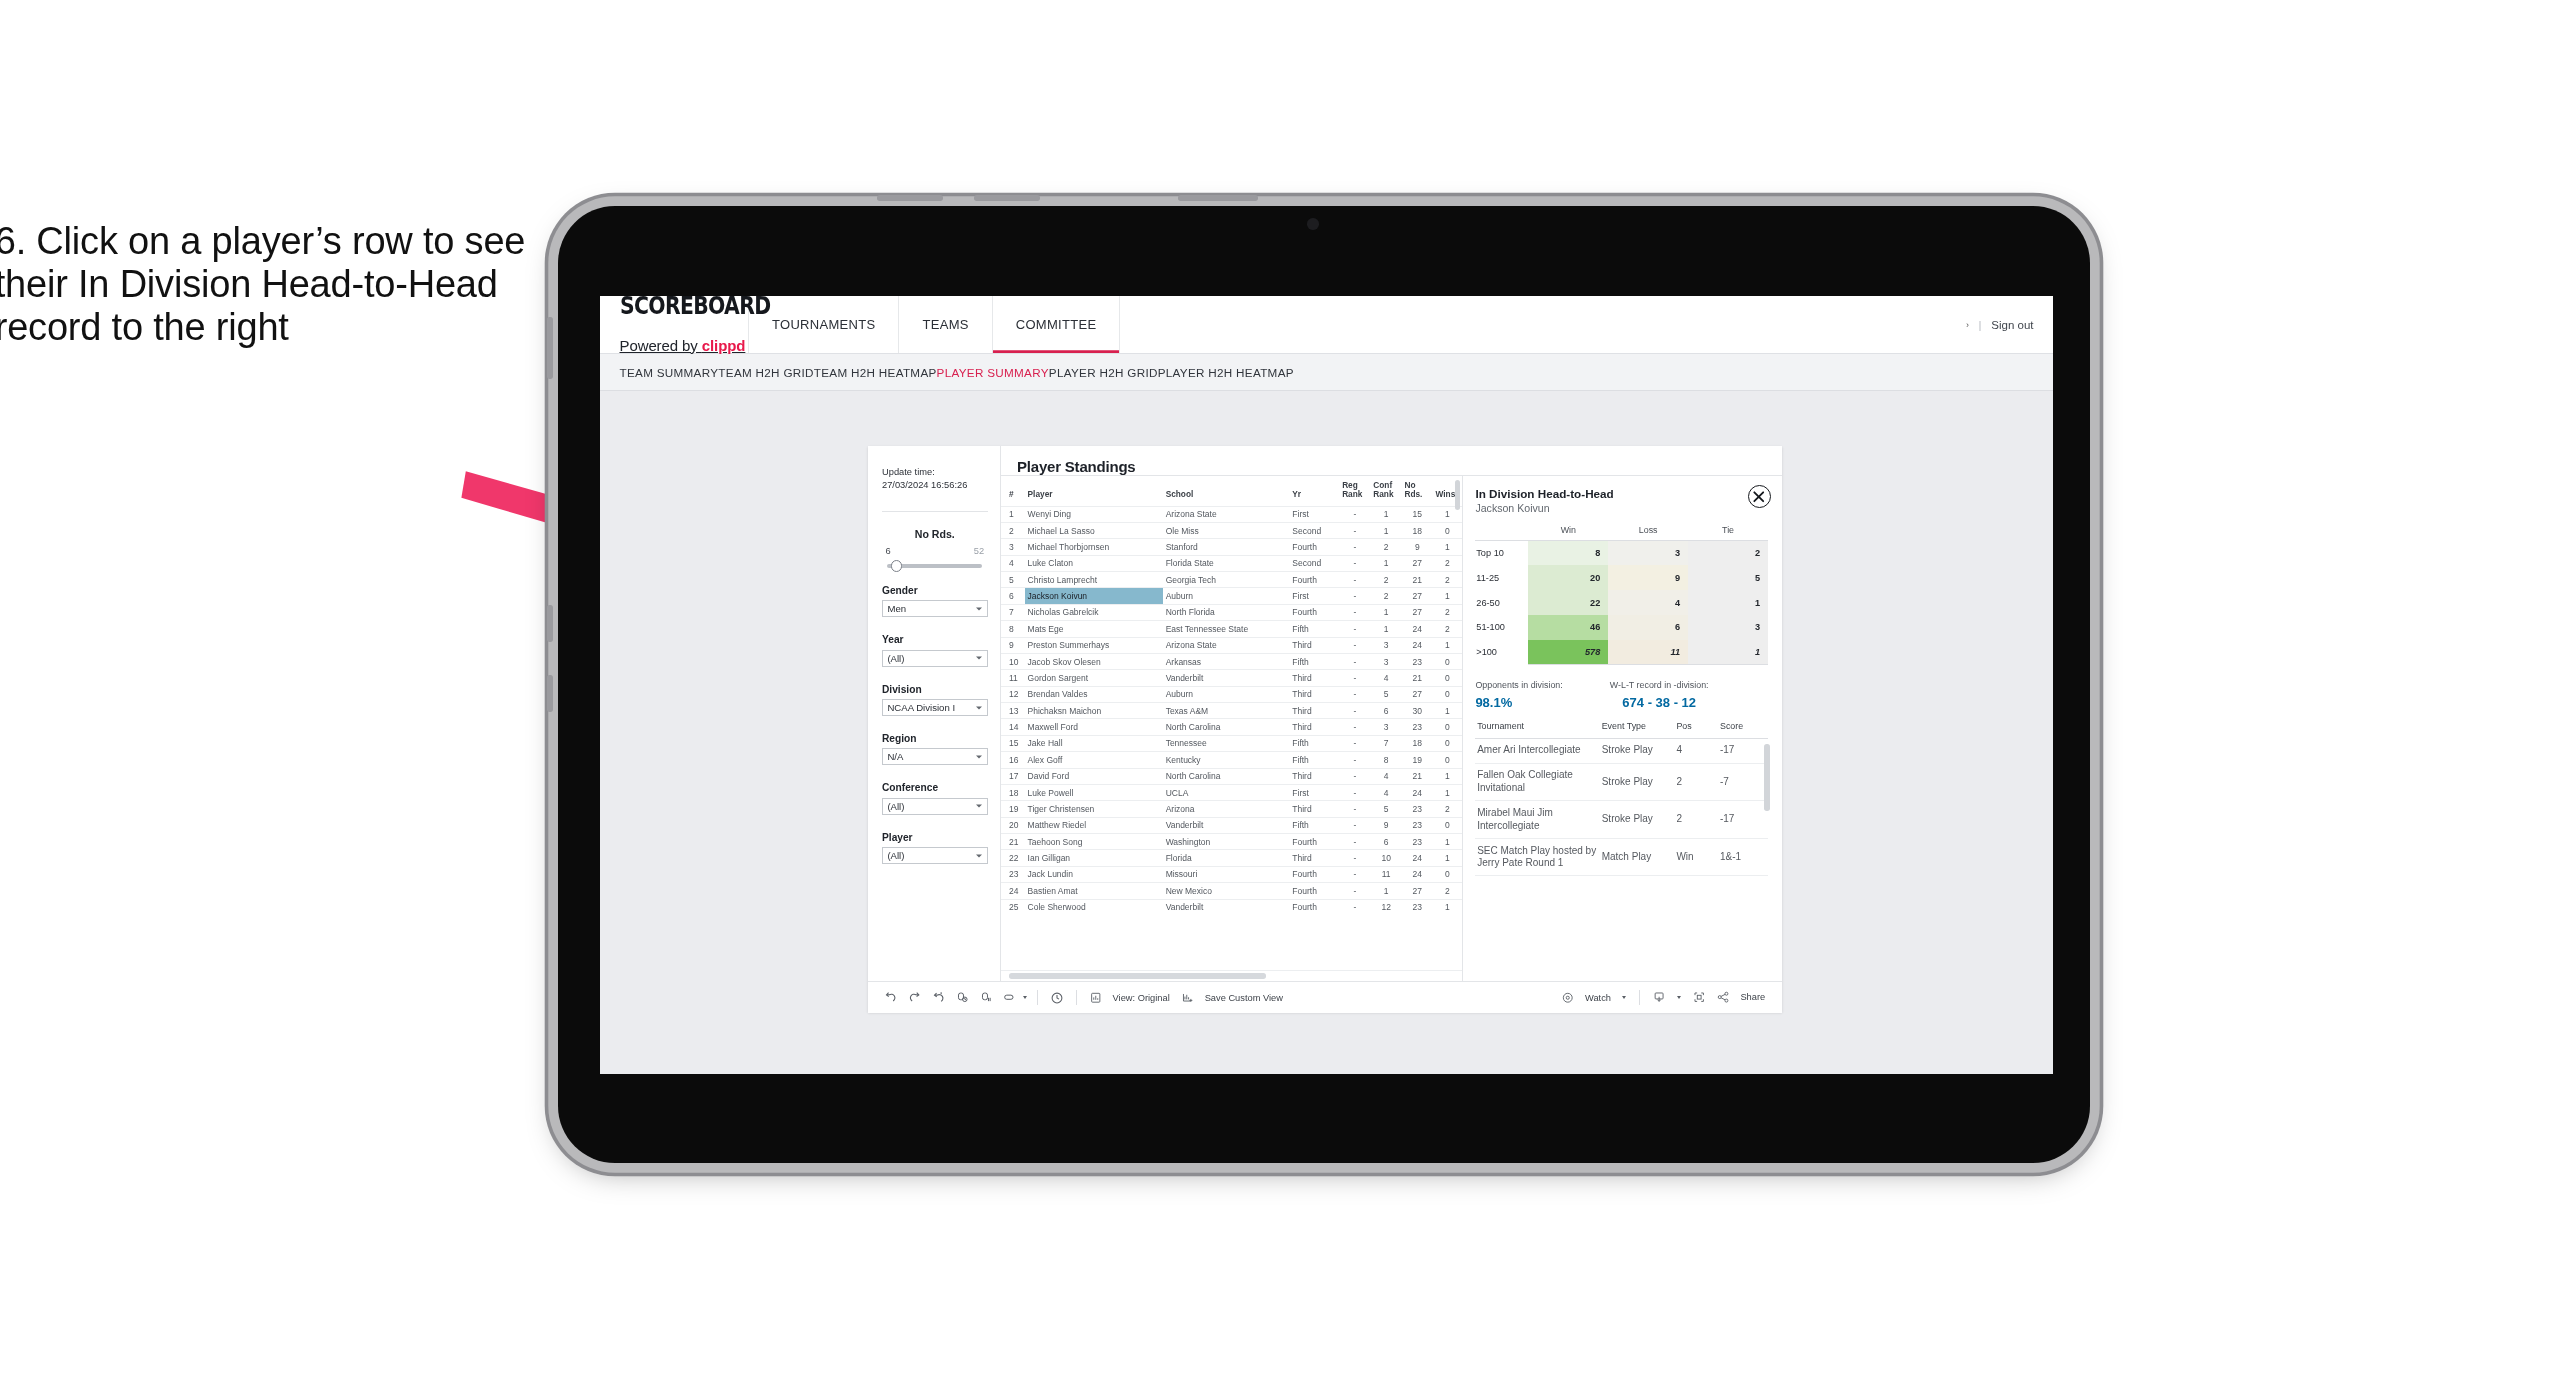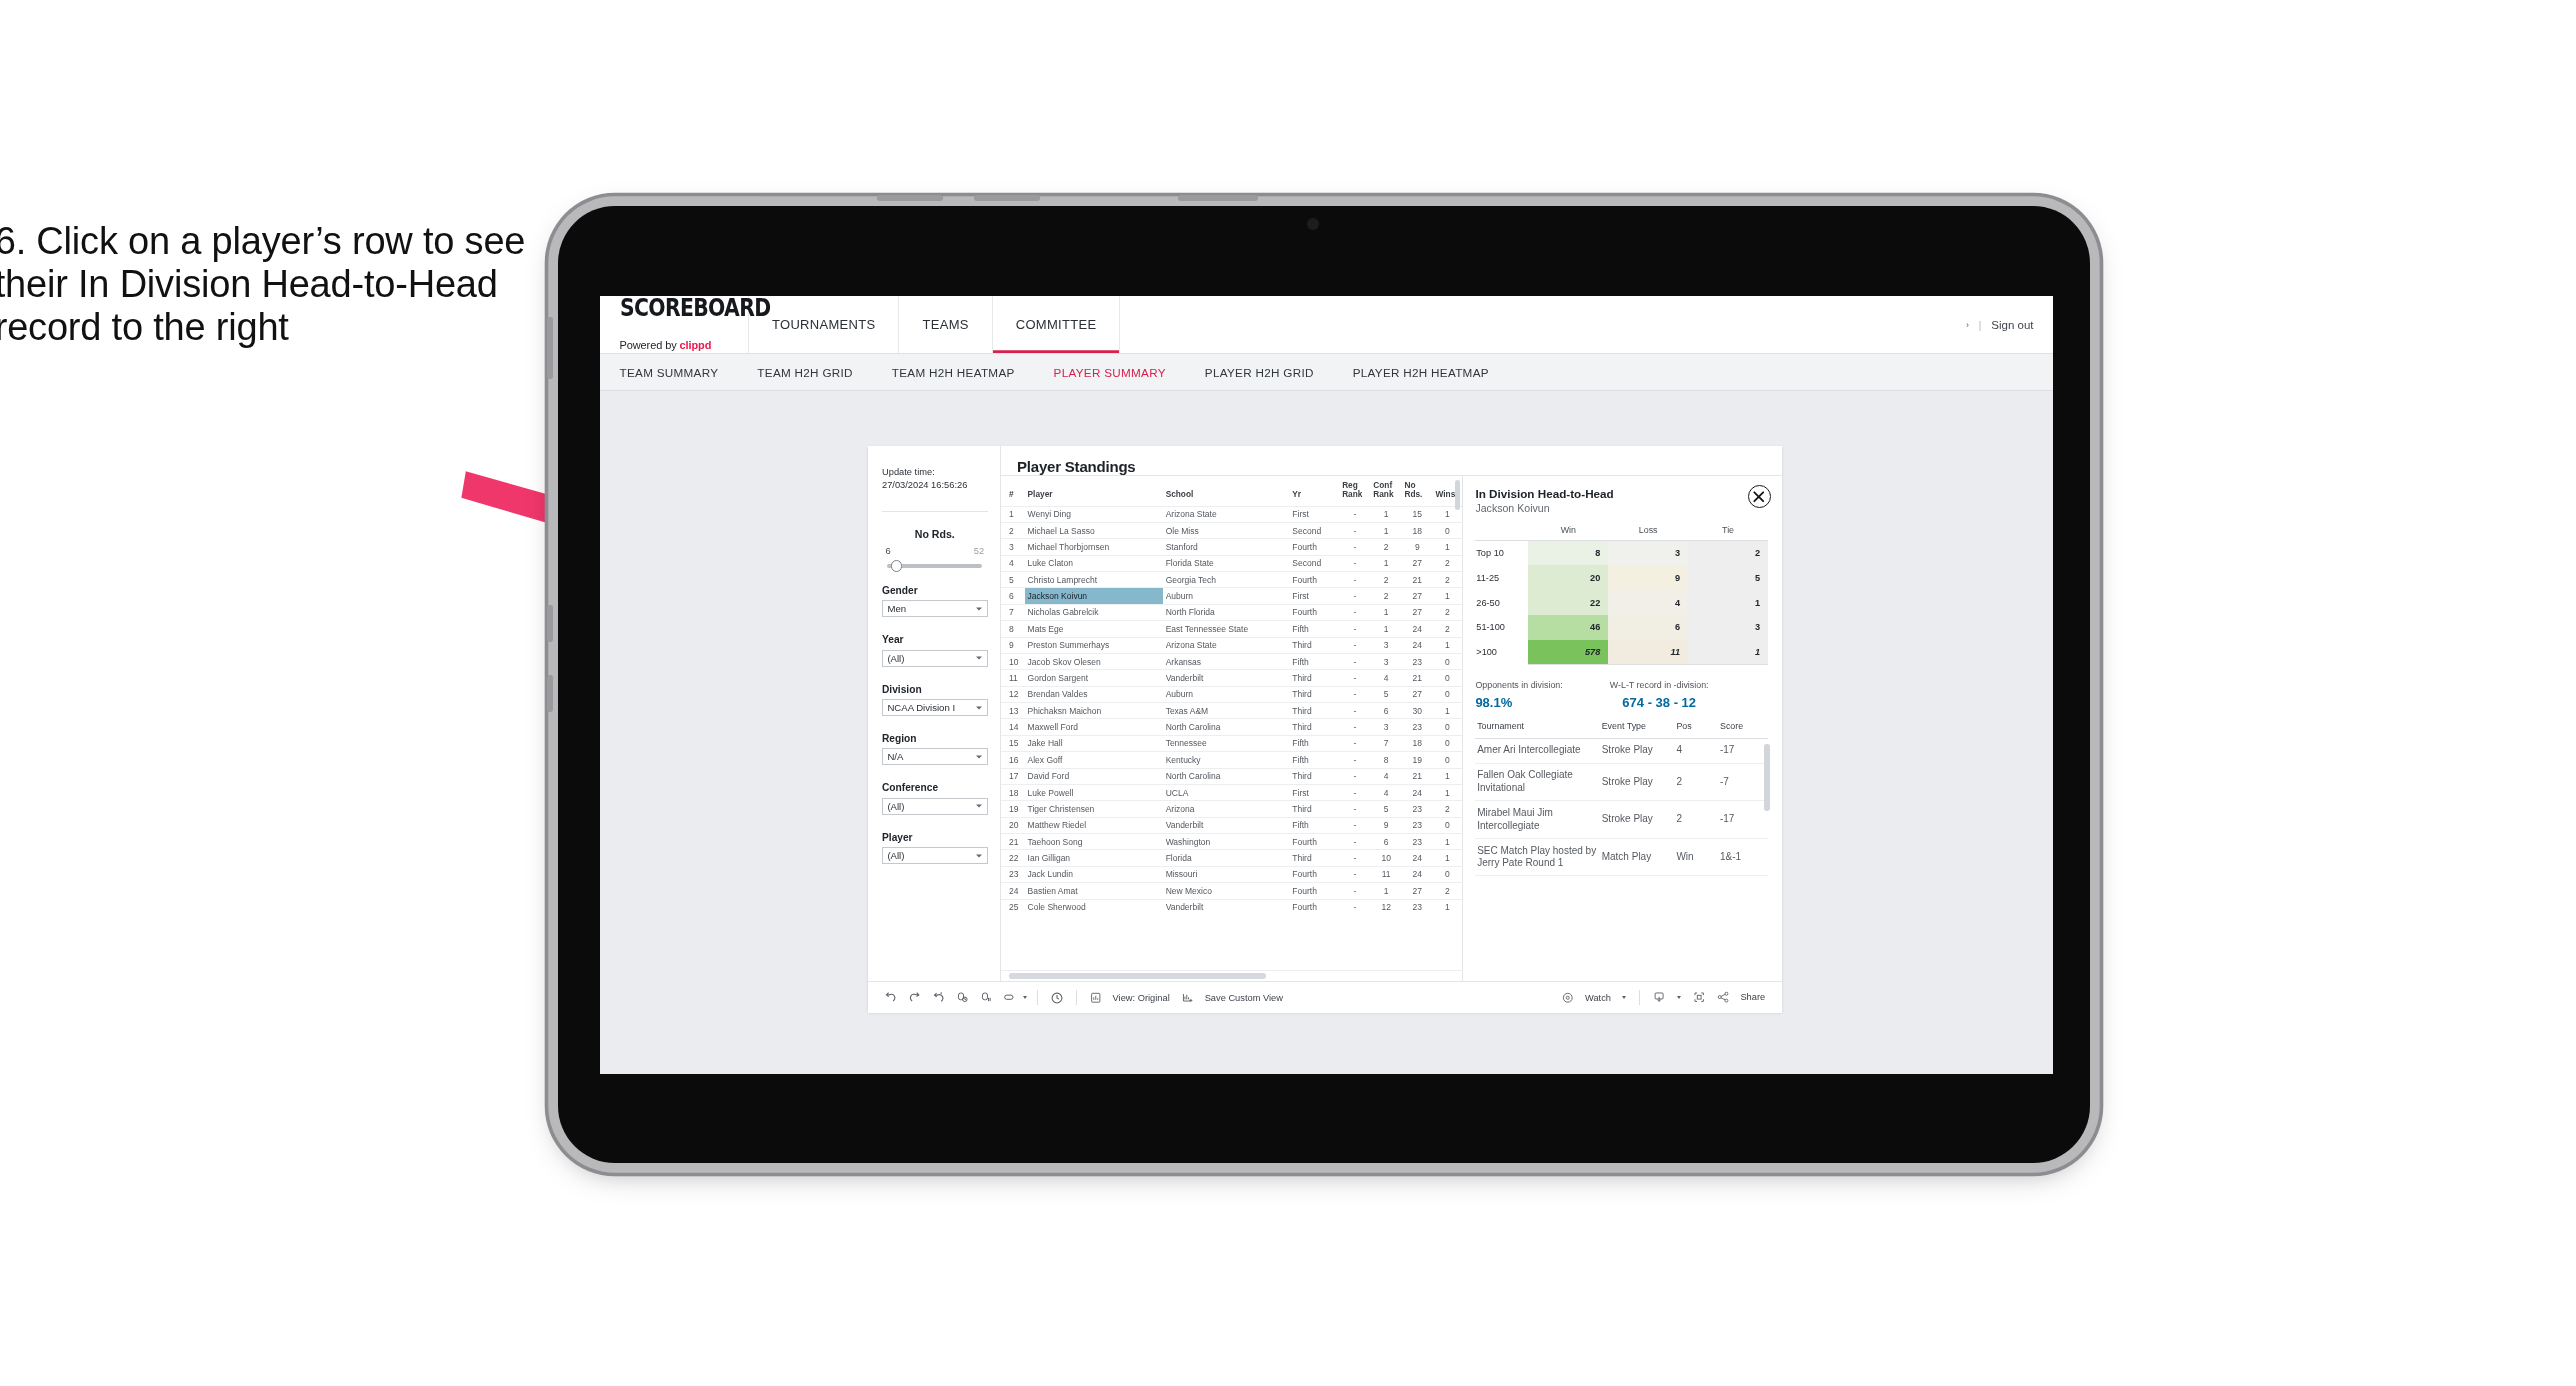--- a/index.html
+++ b/index.html
@@ -42,39 +42,39 @@
     border-bottom: 0.9px solid #dfe1e5; position: relative;
   }
   #logo-block {
     width: 149px; display: flex; flex-direction: column; justify-content: center;
     padding-left: 19.5px; border-right: 0.9px solid #e6e8ea;
   }
   #logo-main {
     font-family: "DejaVu Sans", sans-serif; font-weight: 700; font-size: 21px; letter-spacing: -0.7px;
     color: #15181d; line-height: 1; transform: scaleY(1.18) scaleX(.97); transform-origin: left center;
   }
-  #logo-sub { font-size: 11px; color: #20242b; margin-top: 20px; letter-spacing: -0.1px; white-space: nowrap; }
+  #logo-sub { font-size: 15px; color: #20242b; margin-top: 20px; letter-spacing: -0.1px; white-space: nowrap; text-decoration: underline; }
   #logo-sub .brand { color: #e8194b; font-weight: 700; }
 
   .top-tab {
     display: flex; align-items: center; padding: 0 23px; font-size: 13px;
     color: #2b2f36; letter-spacing: 0.3px; border-right: 0.9px solid #e6e8ea; cursor: pointer;
   }
   .top-tab.active { box-shadow: inset 0 -2.7px 0 #d8204f; }
   #header-right {
     margin-left: auto; display: flex; align-items: center; gap: 9.7px;
     padding-right: 19.5px; font-size: 11.5px; color: #40454d;
   }
   #header-right .sep { color: #b9bdc4; }
   #header-right .caret { font-size: 8.9px; color: #555; }
 
   
   #sub-nav {
     height: 37px; background: #f2f3f5; display: flex; align-items: center;
-    padding-left: 19.5px; gap: 39px; border-bottom: 0.9px solid #dcdee2;
+    padding-left: 19.5px; border-bottom: 0.9px solid #dcdee2;
   }
   .sub-tab { font-size: 11.7px; color: #31353c; letter-spacing: 0.3px; cursor: pointer; white-space: nowrap; }
   .sub-tab.active { color: #d8204f; }
 
   
   #viz-wrap { position: relative; width: 100%; height: 694px; background: #ebecef; padding-left: 28px; }
   #viz {
     position: absolute; left: 268px; top: 55px; width: 914px; height: 567px;
     background: #ffffff; box-shadow: 0 0.9px 2.7px rgba(0,0,0,.13);
     display: flex; flex-direction: column;

